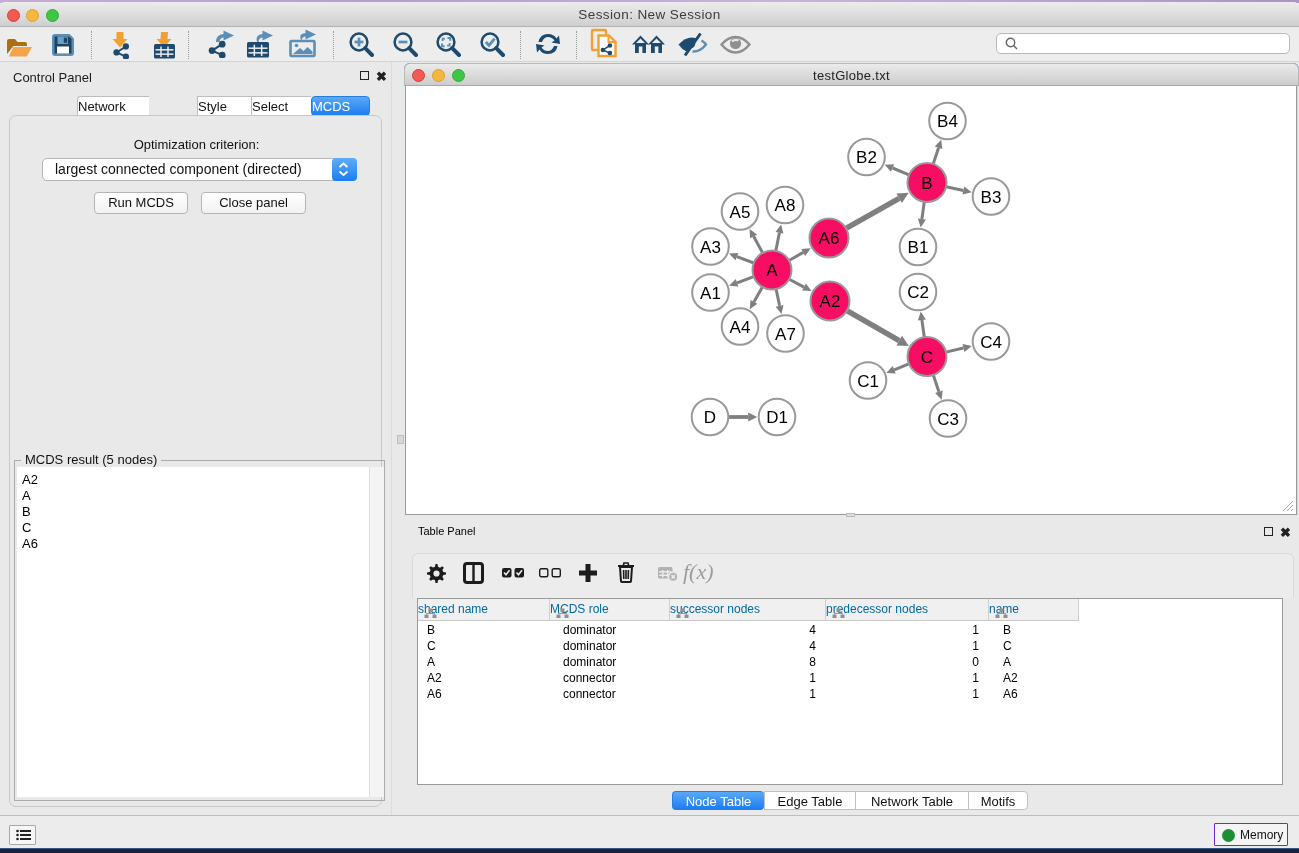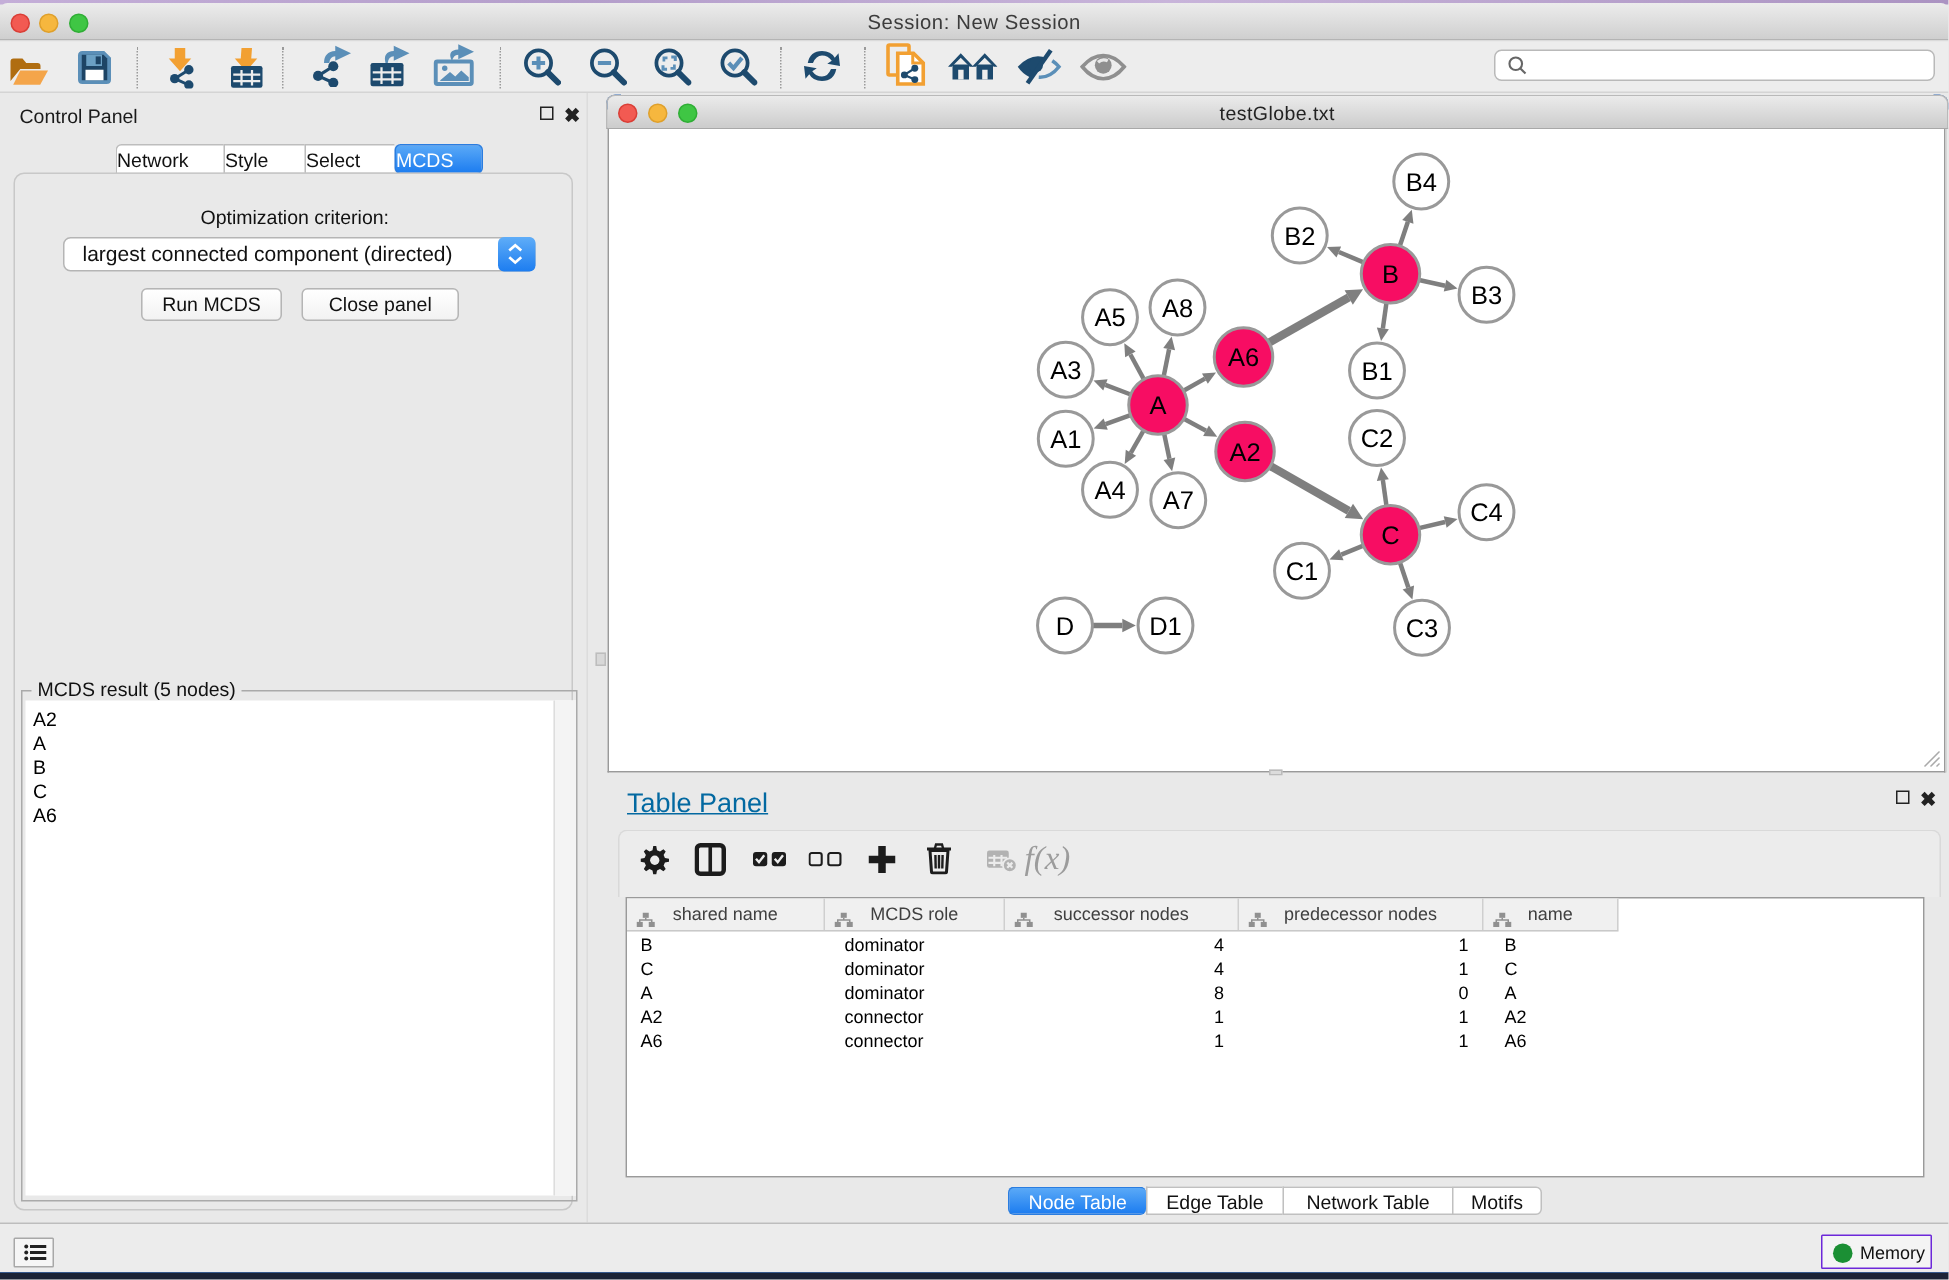--- a/index.html
+++ b/index.html
@@ -56,29 +56,29 @@
   background:linear-gradient(#ebebeb,#d4d4d4 75%,#cccccc);
   border:1px solid #b9b9b9; border-bottom:1px solid #a8a8a8;
   border-radius:6px 6px 0 0;
   text-align:center; font-size:13px; letter-spacing:0.3px; color:#222; line-height:23px; }
 #netcontent { position:absolute; left:1px; top:23px; width:892px; height:429px;
   background:#fff; border:1px solid #9a9a9a; border-top:none; }
 #netright { position:absolute; left:893px; top:23px; width:1px; height:429px; background:#d6d6d6; }
 
 
 #tpanel { left:393px; top:517px; width:906px; height:298px; background:#e9e9e9; }
-#tphead span.t { position:absolute; left:25px; top:8px; font-size:18px; color:#0369a1;text-decoration:underline; }
+#tphead span.t { position:absolute; left:25px; top:8px; font-size:11px; color:#000000; }
 #ttoolbar { position:absolute; left:19px; top:36px; width:882px; height:45px;
   background:#ececec; border:1px solid #d9d9d9; border-radius:6px 6px 0 0; border-bottom:none;}
 #tablebox { position:absolute; left:24px; top:81px; width:866px; height:187px;
   background:#fff; border:1px solid #9a9a9a; }
 #thead { position:absolute; left:0px; top:0px; height:22px; background:#f0f0f0;
   border-bottom:1px solid #c9c9c9; }
 .hcell { position:absolute; top:0; height:21px; border-right:1px solid #cfcfcf;
-  font-size:12px; color:#404040; text-align:center; line-height:21px; }
+  font-size:12px; color:#0369a1; line-height:21px; }
 .trow { position:absolute; font-size:12px; color:#000; height:16px; line-height:16px; }
 
 .btab { height:19px; line-height:19px; font-size:13px; box-sizing:border-box;
   background:#fff; border:1px solid #c0c0c0; border-right:none; color:#111; text-align:center; }
 .btab:first-child { border-radius:4px 0 0 4px; }
 .btab:last-child { border-right:1px solid #c0c0c0; border-radius:0 4px 4px 0; }
 .btab.sel { background:linear-gradient(#5aa9f7,#1d7df0); color:#fff; border-color:#2a7de0; border-radius:4px;}
 
 #statusbar { left:0; top:815px; width:1299px; height:33px; background:#ececec;
   border-top:1px solid #bdbdbd; }
@@ -218,21 +218,21 @@
 </div>
 
 <div class="abs" id="cpanel">
   <div id="cphead">
       <span class="t">Control Panel</span>
     <span class="winbtns" style="left:360px;top:9px;width:9px;height:9px;border:1.5px solid #222;display:block;position:absolute;"></span>
     <span class="winbtns" style="left:376px;font-weight:bold;font-size:13px;">✖</span>
   </div>
   <div class="tabrow" style="left:77px;top:34px;">
     <div class="tab" style="width:72px;">Network</div>
-      <div class="tab" style="width:54px;">Style</div>
+      <div class="tab" style="width:54px;margin-left:48px;">Style</div>
       <div class="tab" style="width:60px;">Select</div>
       <div class="tab sel" style="width:59px;">MCDS</div>
   </div>
   <div id="cpbody">
     <div id="optlabel">Optimization criterion:</div>
     <div id="dropdown">largest connected component (directed)
       <div class="stepper"><svg width="23" height="23" viewBox="0 0 23 23">
             <path d="M7.5 9 L11.5 5.5 L15.5 9" fill="none" stroke="#fff" stroke-width="1.8"></path>
             <path d="M7.5 13.5 L11.5 17 L15.5 13.5" fill="none" stroke="#fff" stroke-width="1.8"></path>
           </svg></div>

